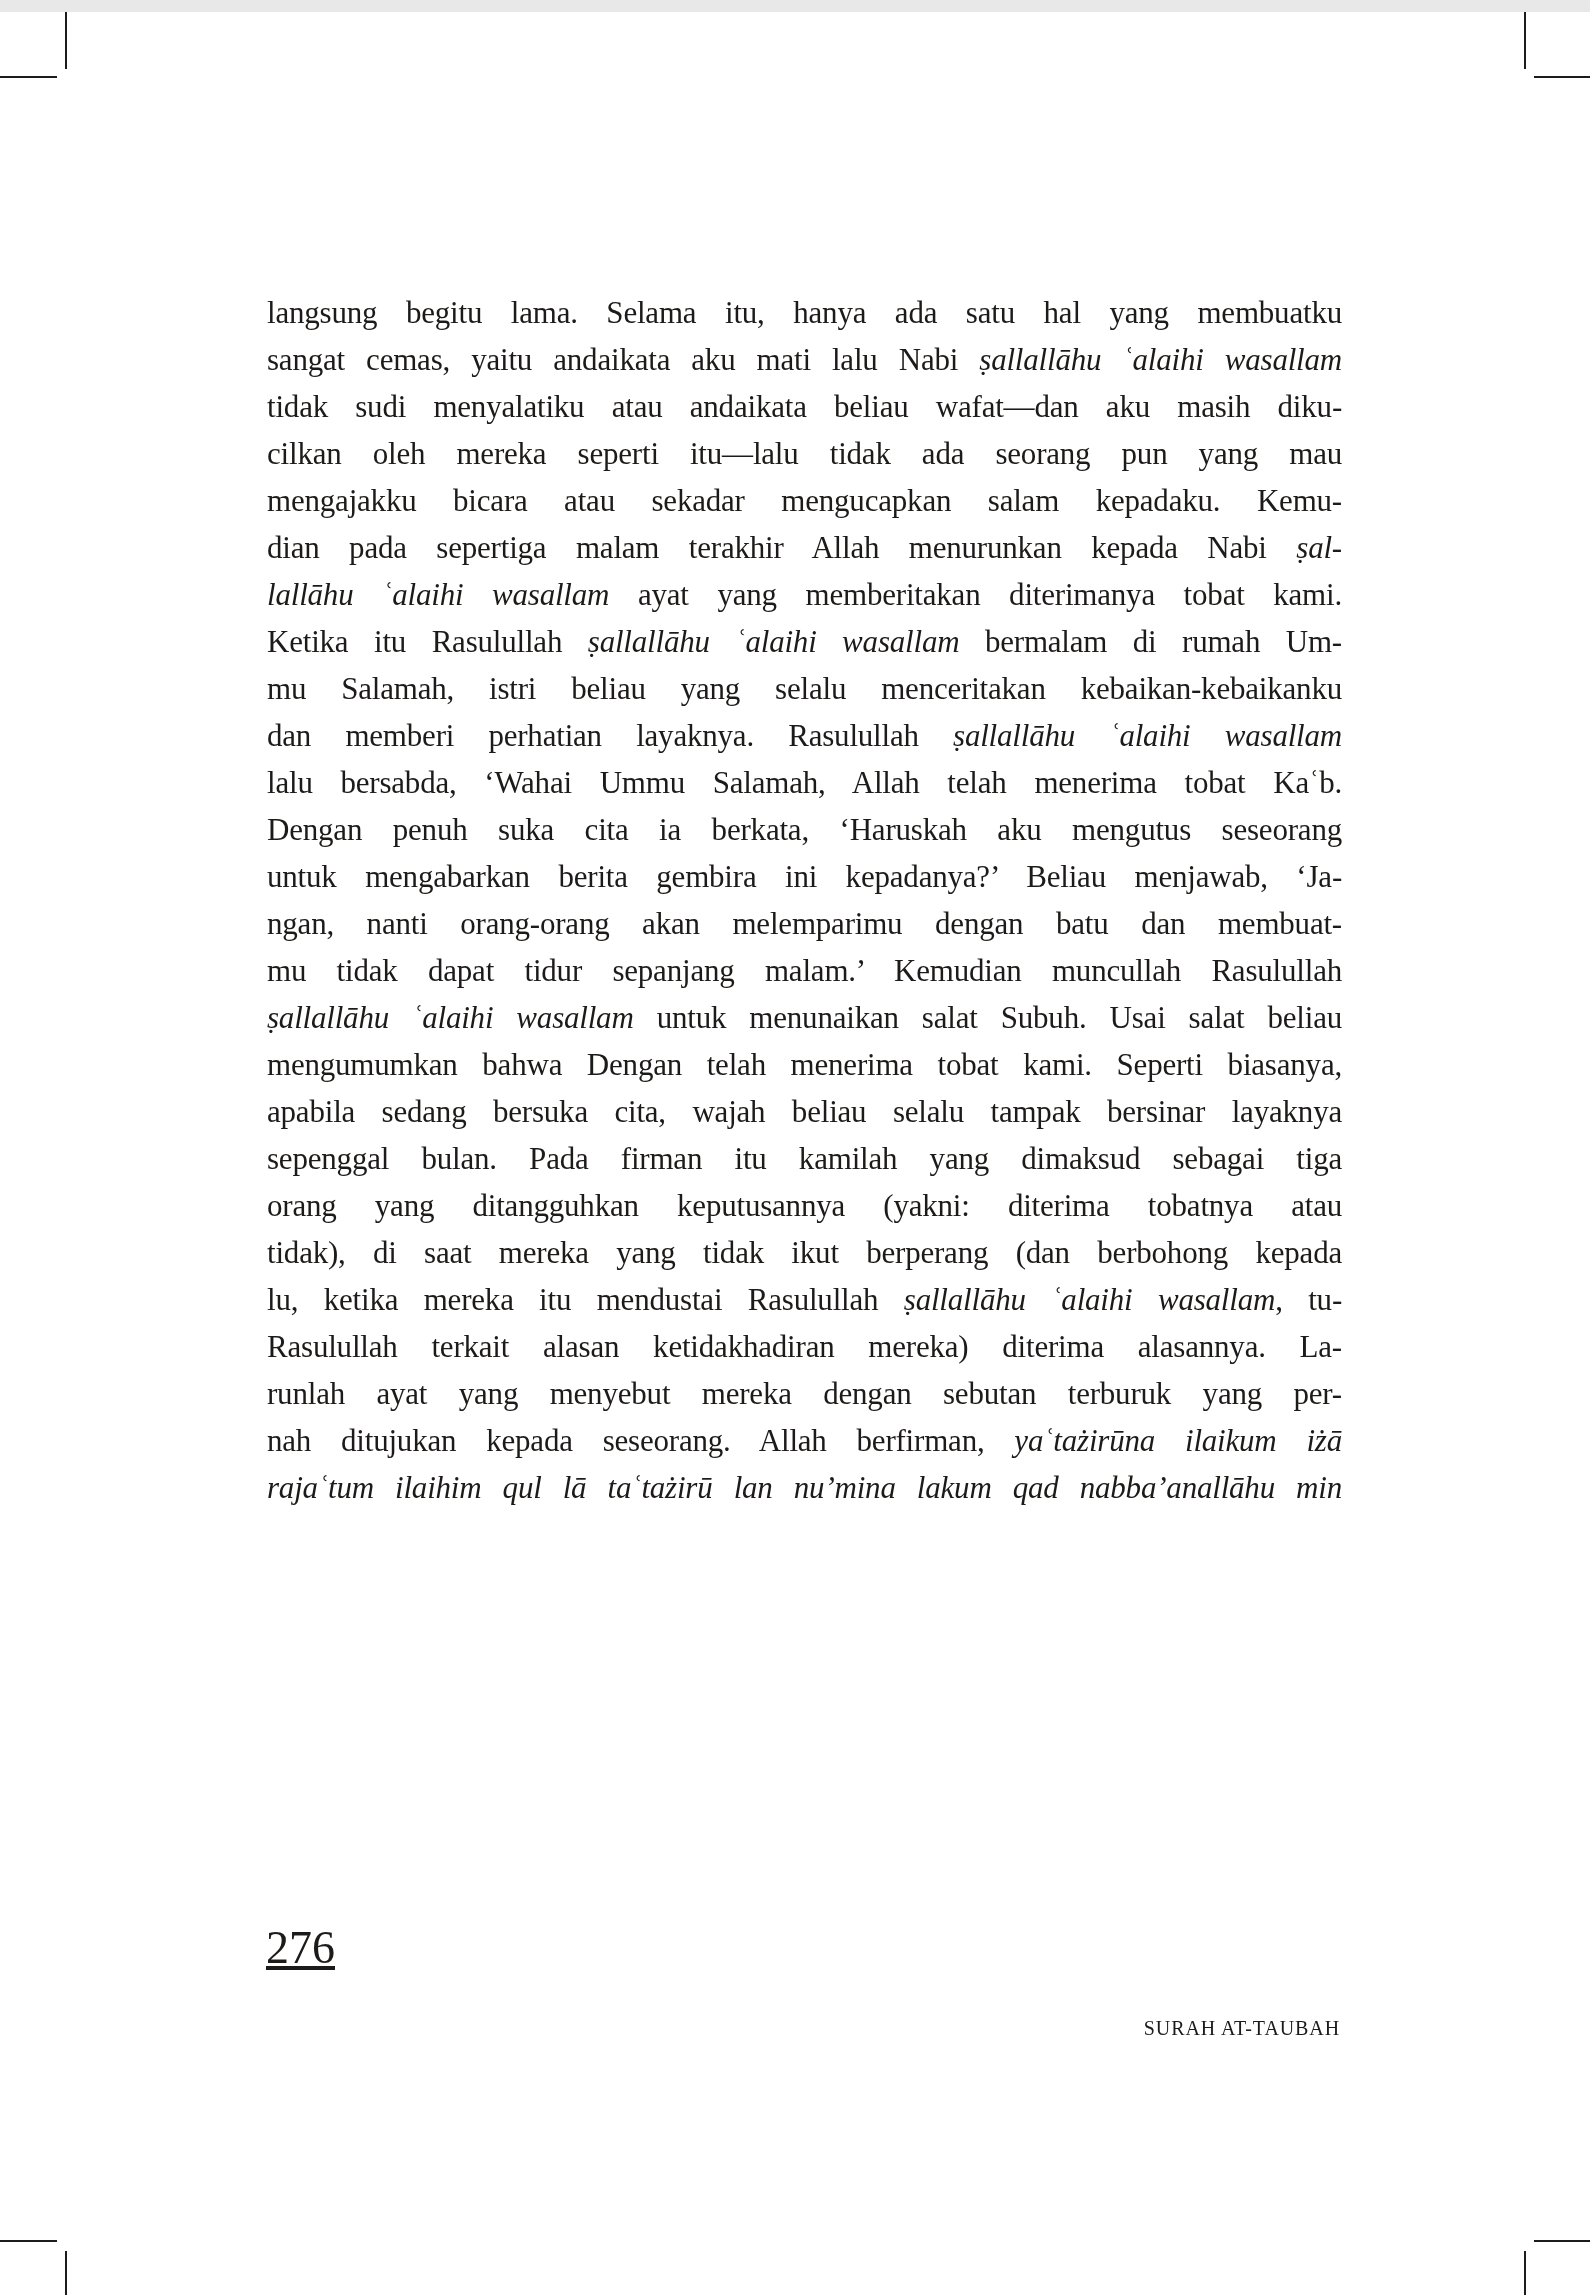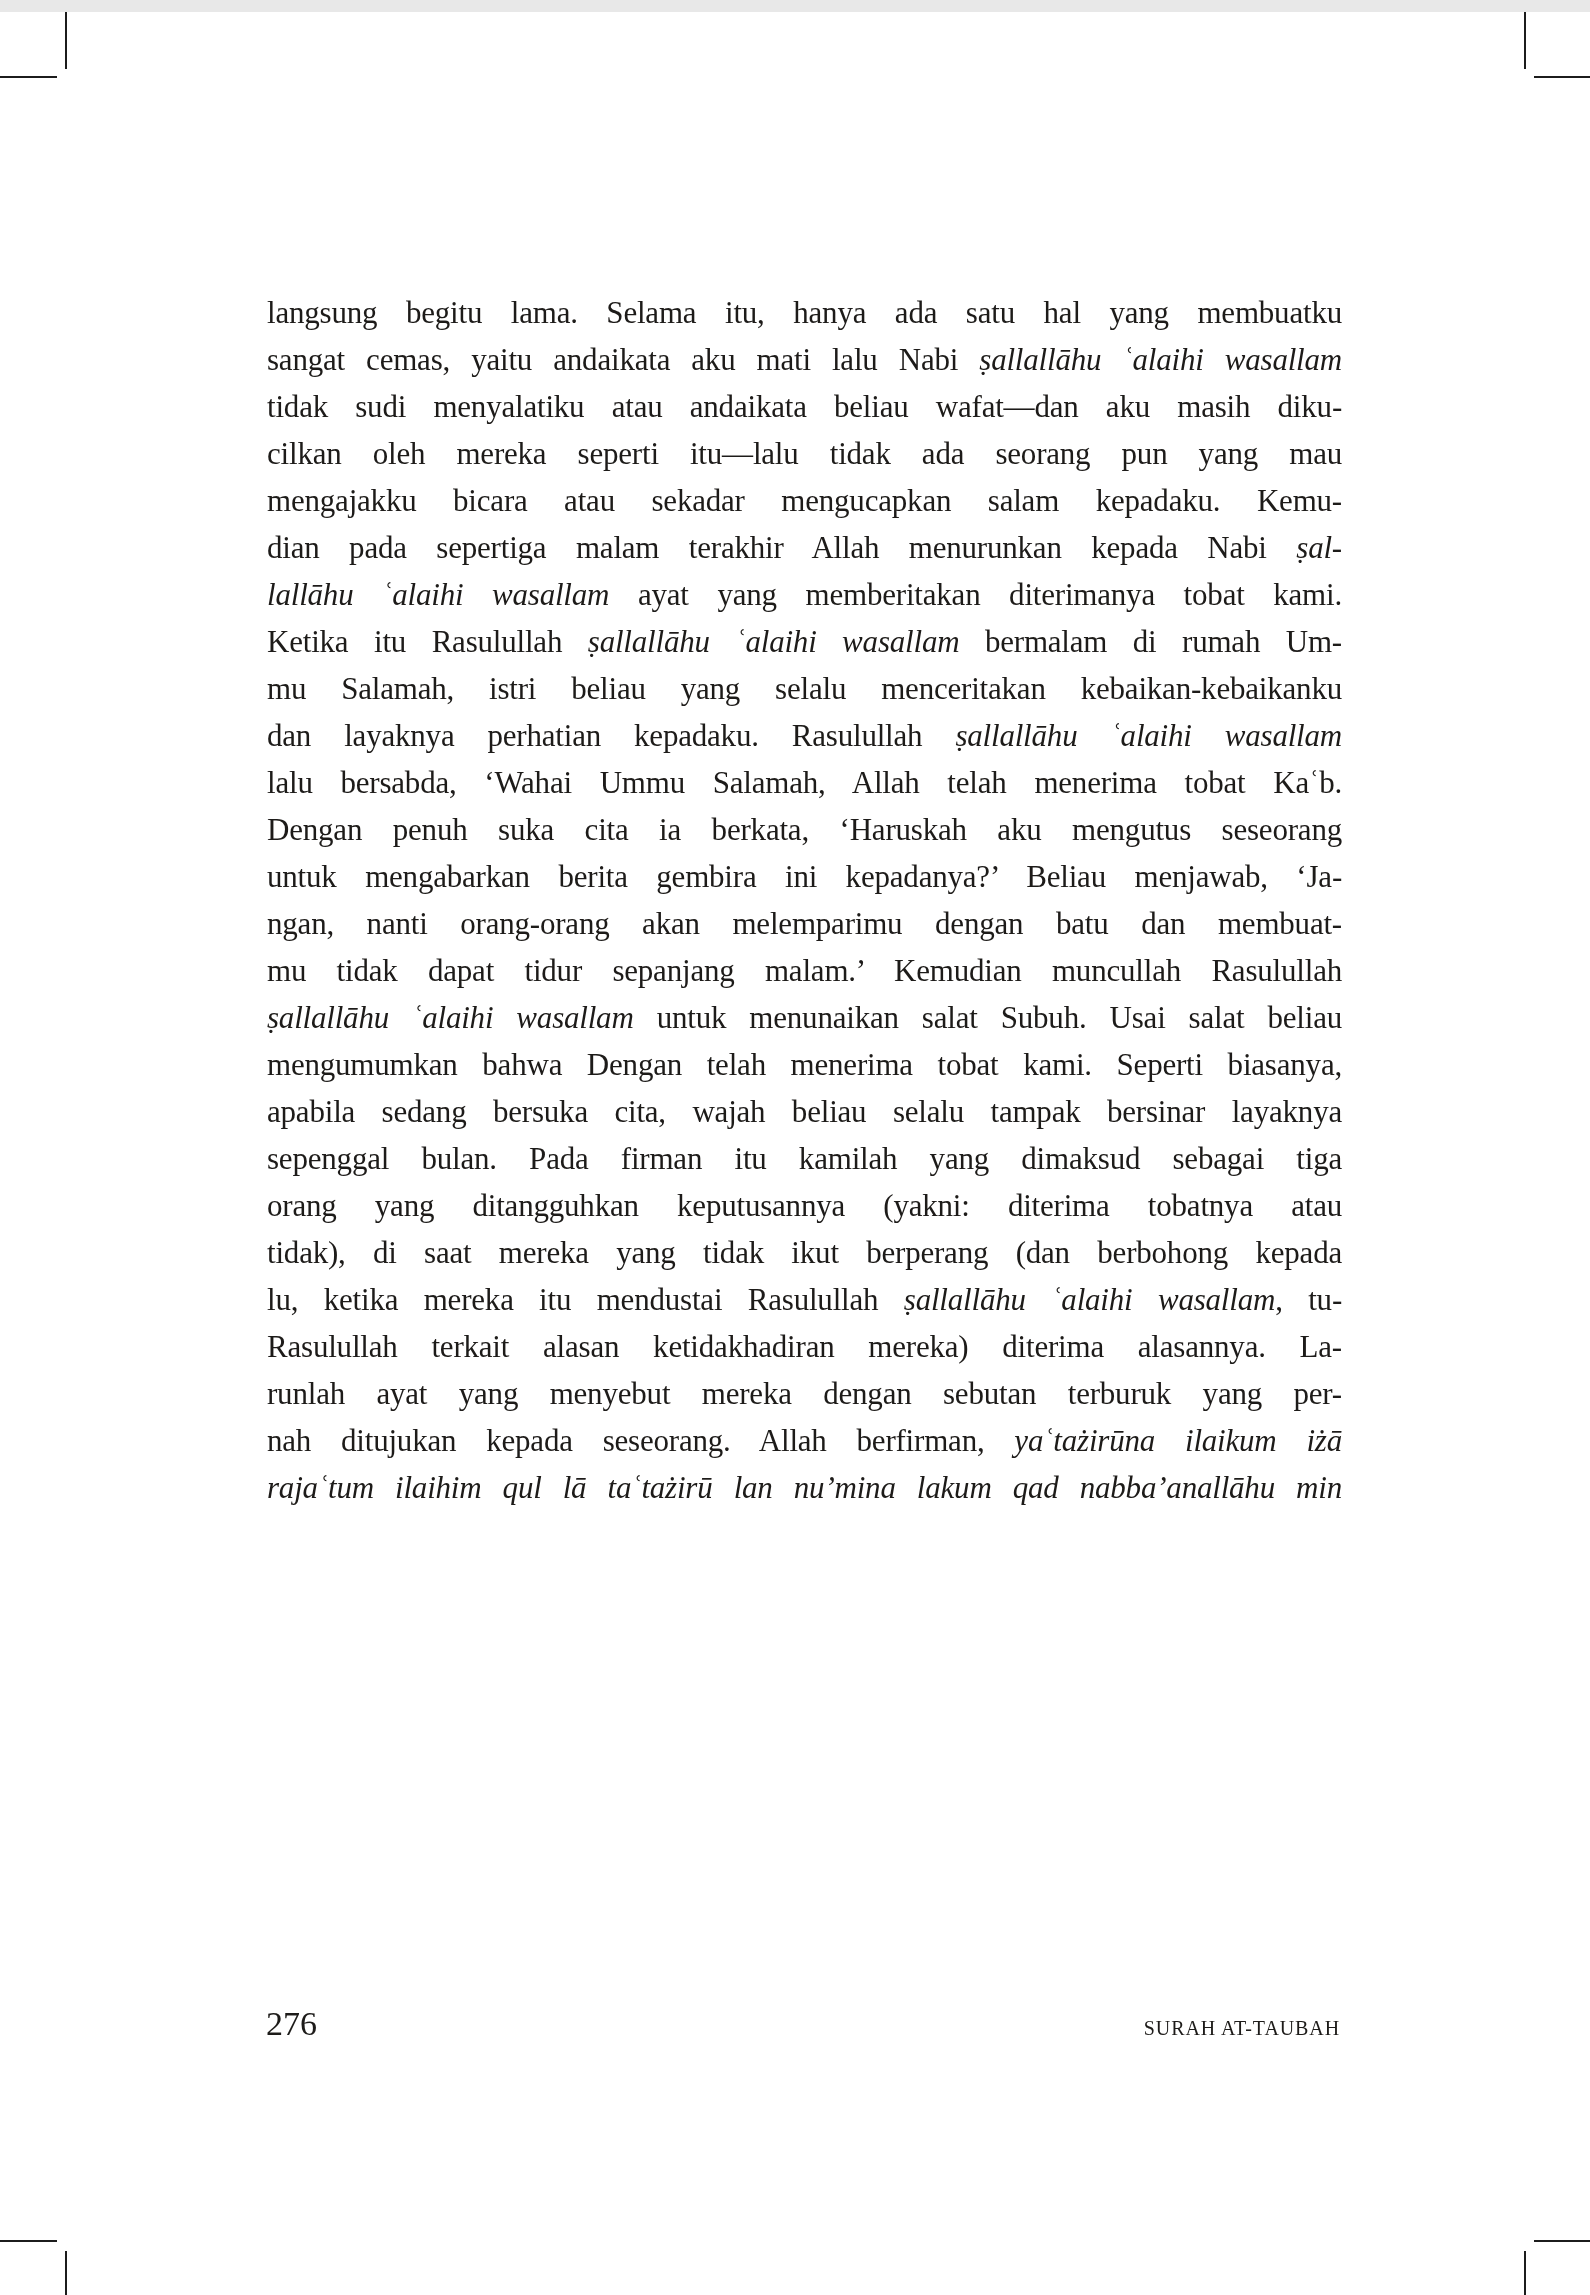--- a/index.html
+++ b/index.html
@@ -24,22 +24,22 @@
   .line{
     text-align:justify;
     text-align-last:justify;
     white-space:normal;
     height:47px;
   }
   .line.flush-left{text-align-last:left;}
   .it{font-style:italic;}
   .rm{font-style:normal;}
   .pagenum{
-    position:absolute;left:266px;top:1992px;
-    font-size:34px;line-height:39px;
+    position:absolute;left:266px;top:1916px;
+    font-size:46px;line-height:39px;text-decoration:underline;
   }
   .runhead{
     position:absolute;right:251px;top:2004px;
     font-size:20px;line-height:25.5px;
     letter-spacing:0.9px;
   }
 </style>
 </head>
 <body>
 
@@ -57,21 +57,21 @@
   <div class="bodytext">
       <div class="line"><span class="rm">langsung begitu lama. Selama itu, hanya ada satu hal yang membuatku</span></div>
       <div class="line"><span class="rm">sangat cemas, yaitu andaikata aku mati lalu Nabi </span><span class="it">ṣallallāhu ʿalaihi wasallam</span></div>
       <div class="line"><span class="rm">tidak sudi menyalatiku atau andaikata beliau wafat—dan aku masih diku-</span></div>
       <div class="line"><span class="rm">cilkan oleh mereka seperti itu—lalu tidak ada seorang pun yang mau</span></div>
       <div class="line"><span class="rm">mengajakku bicara atau sekadar mengucapkan salam kepadaku. Kemu-</span></div>
       <div class="line"><span class="rm">dian pada sepertiga malam terakhir Allah menurunkan kepada Nabi </span><span class="it">ṣal-</span></div>
       <div class="line"><span class="it">lallāhu ʿalaihi wasallam</span><span class="rm"> ayat yang memberitakan diterimanya tobat kami.</span></div>
       <div class="line"><span class="rm">Ketika itu Rasulullah </span><span class="it">ṣallallāhu ʿalaihi wasallam</span><span class="rm">  bermalam di rumah Um-</span></div>
       <div class="line"><span class="rm">mu Salamah, istri beliau yang selalu menceritakan kebaikan-kebaikanku</span></div>
-      <div class="line"><span class="rm">dan layaknya perhatian kepadaku. Rasulullah </span><span class="it">ṣallallāhu ʿalaihi wasallam</span></div>
+      <div class="line"><span class="rm">dan memberi perhatian layaknya. Rasulullah </span><span class="it">ṣallallāhu ʿalaihi wasallam</span></div>
       <div class="line"><span class="rm">lalu bersabda, ‘Wahai Ummu Salamah, Allah telah menerima tobat Kaʿb.</span></div>
       <div class="line"><span class="rm">Dengan penuh suka cita ia berkata, ‘Haruskah aku mengutus seseorang</span></div>
       <div class="line"><span class="rm">untuk mengabarkan berita gembira ini kepadanya?’ Beliau menjawab, ‘Ja-</span></div>
       <div class="line"><span class="rm">ngan, nanti orang-orang akan melemparimu dengan batu dan membuat-</span></div>
       <div class="line"><span class="rm">mu tidak dapat tidur sepanjang malam.’ Kemudian muncullah Rasulullah</span></div>
       <div class="line"><span class="it">ṣallallāhu ʿalaihi wasallam</span><span class="rm">  untuk menunaikan salat Subuh. Usai salat beliau</span></div>
       <div class="line"><span class="rm">mengumumkan bahwa Dengan telah menerima tobat kami. Seperti biasanya,</span></div>
       <div class="line"><span class="rm">apabila sedang bersuka cita, wajah beliau selalu tampak bersinar layaknya</span></div>
       <div class="line"><span class="rm">sepenggal bulan. Pada firman itu kamilah yang dimaksud sebagai tiga</span></div>
       <div class="line"><span class="rm">orang yang ditangguhkan keputusannya (yakni: diterima tobatnya atau</span></div>

